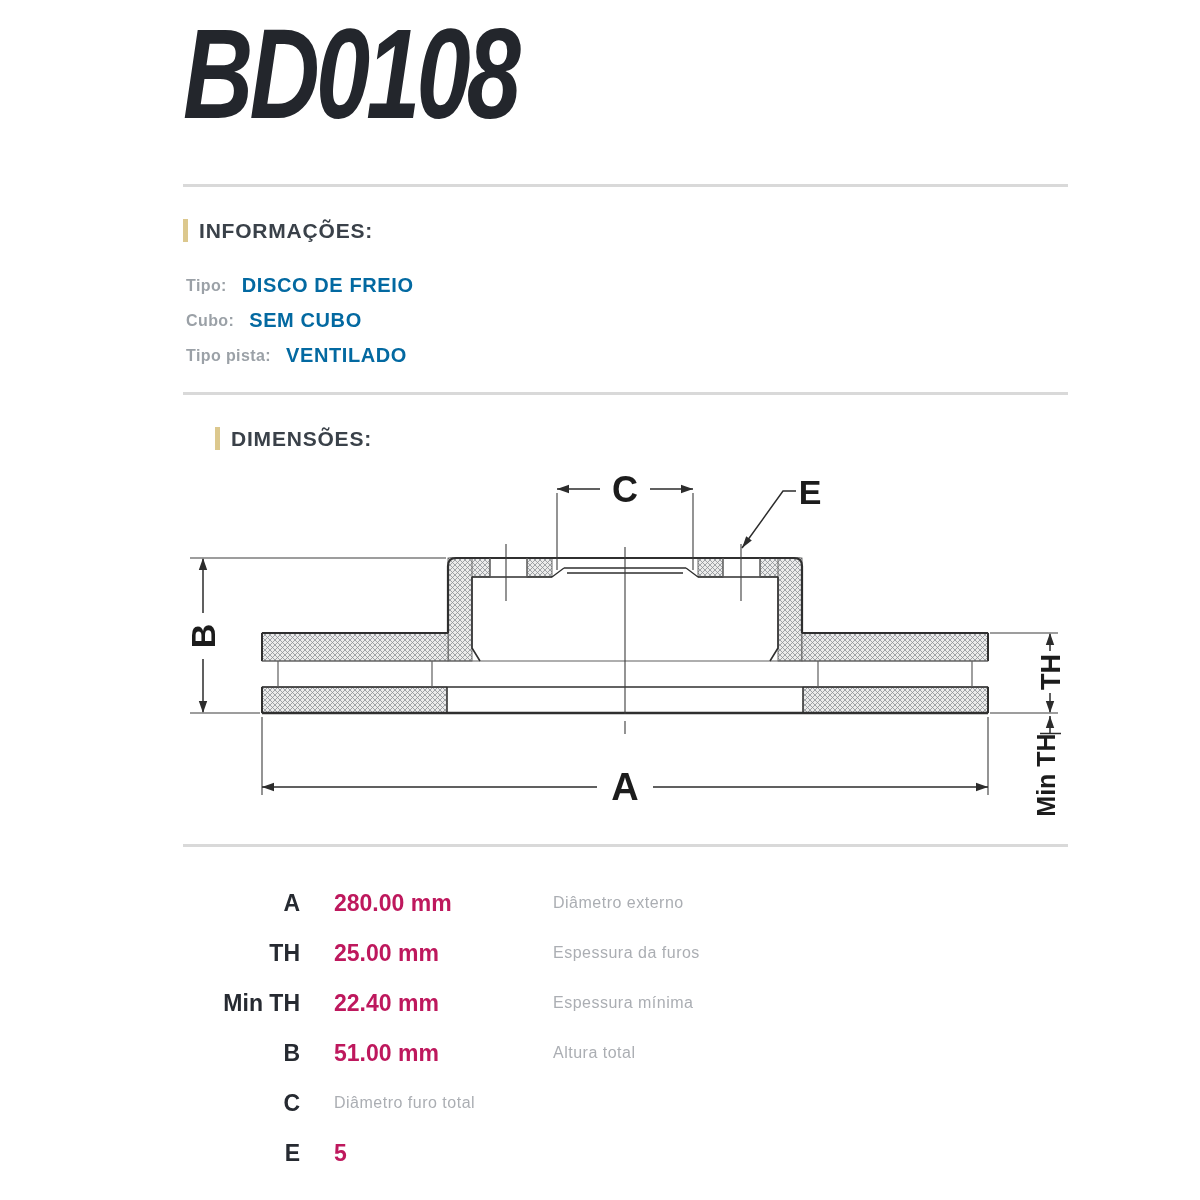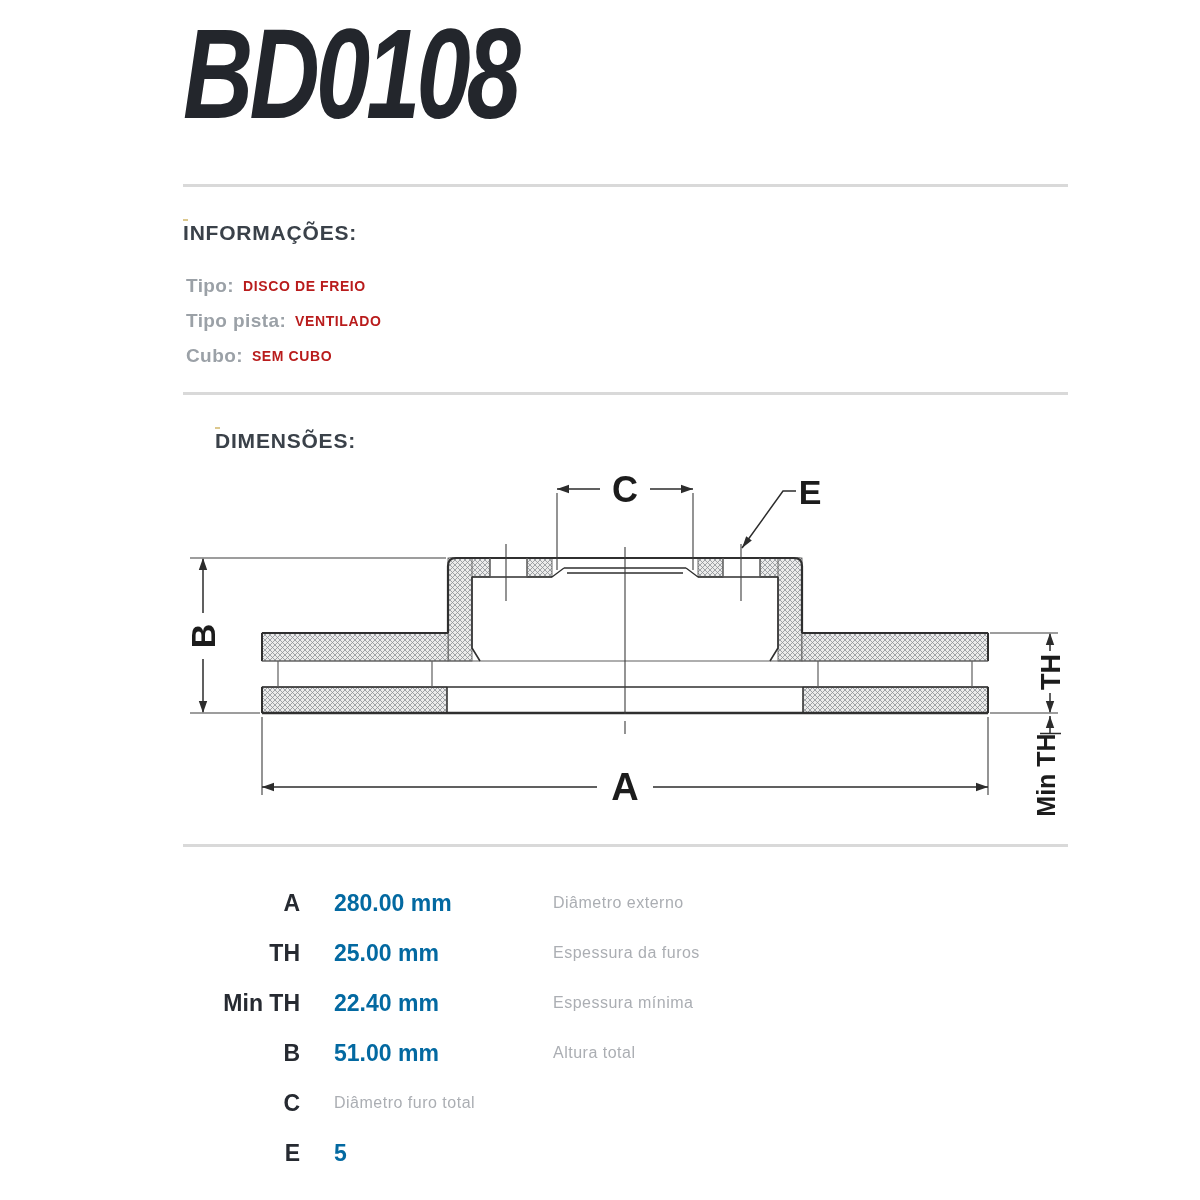--- a/index.html
+++ b/index.html
@@ -12,39 +12,39 @@
     position:absolute;left:183px;top:10px;
     font-size:128px;font-weight:bold;font-style:italic;
     color:#23262c;letter-spacing:-5px;line-height:1.0;
     transform:scaleX(0.76);transform-origin:left top;white-space:nowrap;
   }
   .divider{position:absolute;left:183px;width:885px;height:3px;background:#d9d9d9;}
   #divider-1{top:184px;}
   #divider-2{top:392px;}
   #divider-3{top:844px;}
   
-  .section-heading{position:absolute;left:183px;display:flex;height:26px;flex-direction:column;}
+  .section-heading{position:absolute;left:183px;display:flex;height:26px;}
   #info-heading{top:219px;}
   #dims-heading{top:427px;margin-left:32px;}
   .accent-bar{width:5px;height:23px;margin-right:11px;}
   .heading-text{
     font-size:21px;font-weight:bold;color:#3a4149;letter-spacing:0.8px;white-space:nowrap;
   }
   
   .info-rows{position:absolute;left:186px;top:268px;}
   .info-row{height:35px;display:flex;align-items:center;white-space:nowrap;}
-  .info-label{font-size:19px;font-weight:bold;color:#9ba1a7;letter-spacing:0.4px;}
-  .info-value{font-size:14px;font-weight:bold;color:#b91c1c;letter-spacing:0.6px;margin-left:9px;}
+  .info-label{font-size:16px;font-weight:bold;color:#9ba1a7;letter-spacing:0.4px;}
+  .info-value{font-size:20px;font-weight:bold;color:#0369a1;letter-spacing:0.6px;margin-left:15px;}
   
   .drawing{position:absolute;left:150px;top:460px;width:950px;height:390px;}
   
   .dim-table{position:absolute;left:150px;top:878px;width:918px;}
   .dim-row{display:grid;grid-template-columns:150px 219px auto;height:50px;align-items:center;}
   .dim-key{text-align:right;font-size:23px;font-weight:bold;color:#262a31;white-space:nowrap;}
-  .dim-value{padding-left:34px;font-size:23px;font-weight:bold;color:#0369a1;white-space:nowrap;}
+  .dim-value{padding-left:34px;font-size:23px;font-weight:bold;color:#be185d;white-space:nowrap;}
   .dim-desc{padding-left:34px;font-size:16px;font-weight:normal;color:#abaeb3;letter-spacing:0.5px;white-space:nowrap;}
   
   .ln{stroke:#2f2f2f;fill:none;}
   .thin{stroke:#5f5f5f;stroke-width:1.2;fill:none;}
   .ext{stroke:#3c3c3c;stroke-width:1.1;fill:none;}
   .dim{stroke:#2c2c2c;stroke-width:1.5;fill:none;}
   .arrow{fill:#2c2c2c;stroke:none;}
   .dim-label{font-family:"Liberation Sans",sans-serif;font-weight:bold;fill:#1c1c1c;}
 </style>
 </head>
@@ -60,26 +60,26 @@
     <div class="accent-bar" style="background: rgb(220, 200, 142);"></div>
     <div class="heading-text">INFORMAÇÕES:</div>
   </div>
 
   <div class="info-rows">
     <div class="info-row">
       <span class="info-label">Tipo:</span>
       <span class="info-value">DISCO DE FREIO</span>
     </div>
     <div class="info-row">
+      <span class="info-label">Cubo:</span>
+      <span class="info-value">SEM CUBO</span>
+    </div>
+    <div class="info-row">
       <span class="info-label">Tipo pista:</span>
       <span class="info-value">VENTILADO</span>
-    </div>
-    <div class="info-row">
-      <span class="info-label">Cubo:</span>
-      <span class="info-value">SEM CUBO</span>
     </div>
   </div>
 
   <div class="divider" id="divider-2"></div>
 
   <div class="section-heading" id="dims-heading">
     <div class="accent-bar" style="background: rgb(220, 200, 142);"></div>
     <div class="heading-text">DIMENSÕES:</div>
   </div>
 

